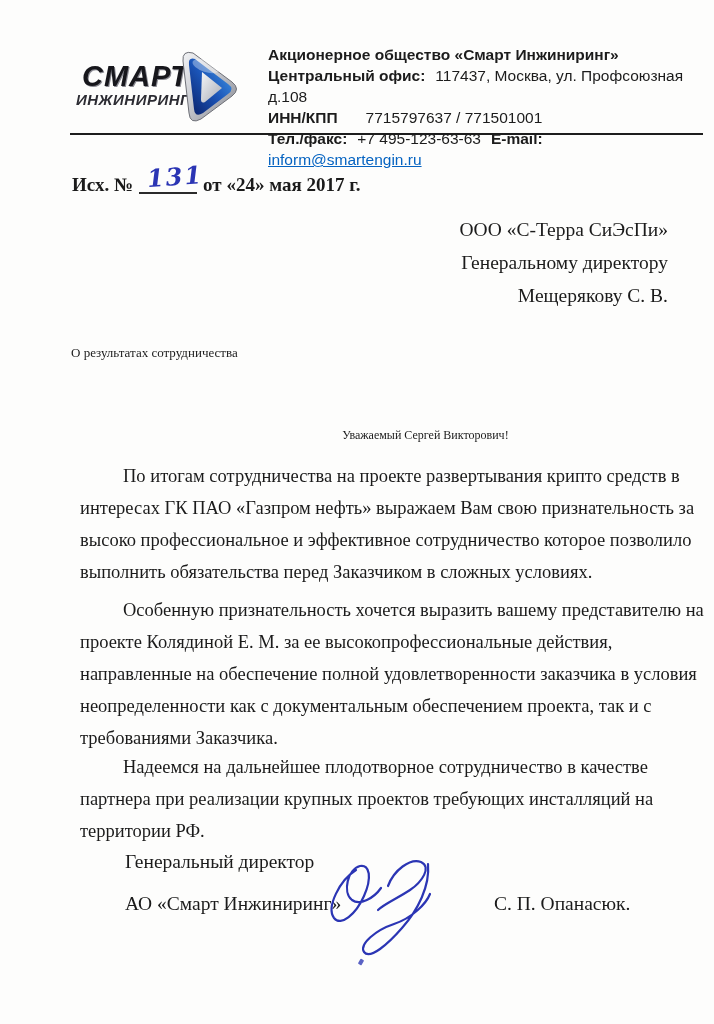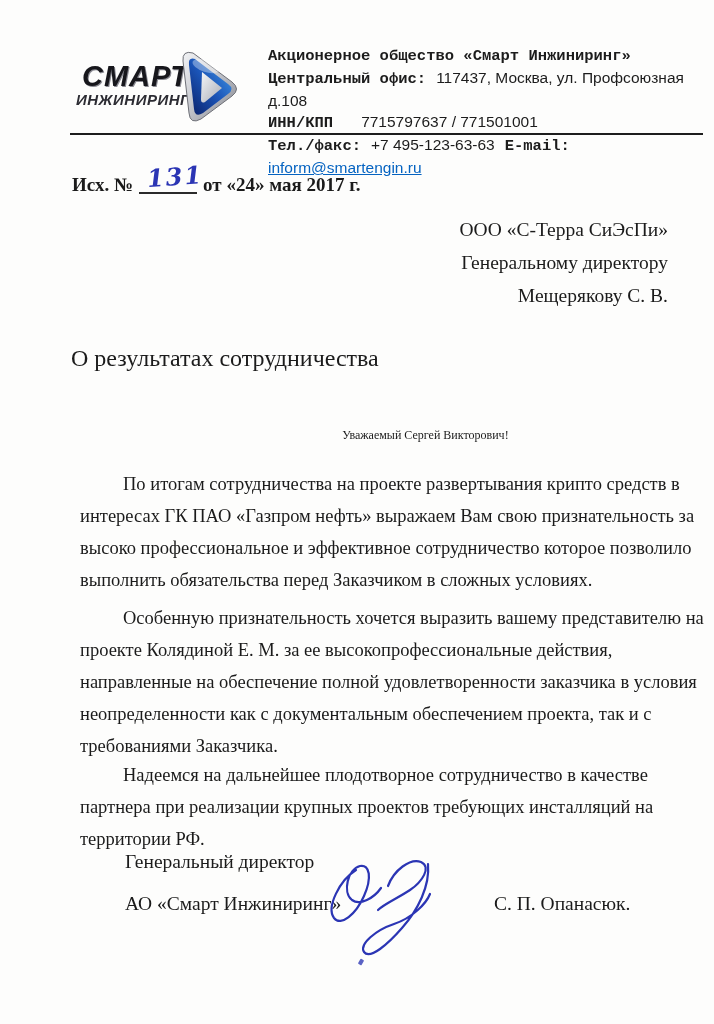--- a/index.html
+++ b/index.html
@@ -25,21 +25,21 @@
     font-style:italic;font-weight:bold;
     font-size:15px;letter-spacing:.5px;color:#2c2c33;
   }
   .logo-icon{left:176px;top:50px;}
 
   .company{
     left:268px;top:44px;width:420px;
     font-family:"Liberation Sans","DejaVu Sans",sans-serif;
     font-size:15.5px;line-height:21px;color:#1c1c1c;
   }
-  .company b{font-weight:bold;font-family:Liberation Mono, monospace;}
+  .company b{font-weight:bold;}
   .company .sp{display:inline-block;width:10px;}
   .company .spl{display:inline-block;width:28px;}
   .email-link{color:#0563c1;text-decoration:underline;}
 
   .head-rule{left:70px;top:133px;width:633px;height:2px;background:#1d1d1d;}
 
   
   .ref-line{
     left:72px;top:172px;font-size:19px;font-weight:bold;white-space:nowrap;
   }
@@ -55,30 +55,30 @@
     font-family:"DejaVu Serif",serif;
   }
 
   
   .recipient{
     right:46px;top:213px;text-align:right;
     font-size:19.5px;line-height:33px;
   }
 
   
-  .subject{left:71px;top:345px;font-size:24px;text-align:center;}
+  .subject{left:71px;top:345px;font-size:13px;text-align:center;}
   .greeting{
     left:80px;top:428px;width:575px;text-align:center;
     padding-left:58px;font-size:12px;
   }
 
   
   .para{left:80px;top:0;width:575px;font-size:18.5px;line-height:32px;}
   .para div{white-space:nowrap;}
-  .para .ind{padding-left:43px;margin-top:8px;}
+  .para .ind{padding-left:43px;}
   .p1{top:460px;} .p2{top:594px;} .p3{top:751px;}
 
   
   .sig-title1{left:125px;top:851px;font-size:19.5px;}
   .sig-title2{left:125px;top:893px;font-size:19.5px;}
   .sig-name{left:494px;top:893px;font-size:19.5px;font-family:Liberation Serif, serif;}
   .sig-ink{left:318px;top:852px;}
   .ink-dot{
     left:359px;top:959px;width:4px;height:6px;background:#5a62c4;
     transform:rotate(30deg);border-radius:1px;

